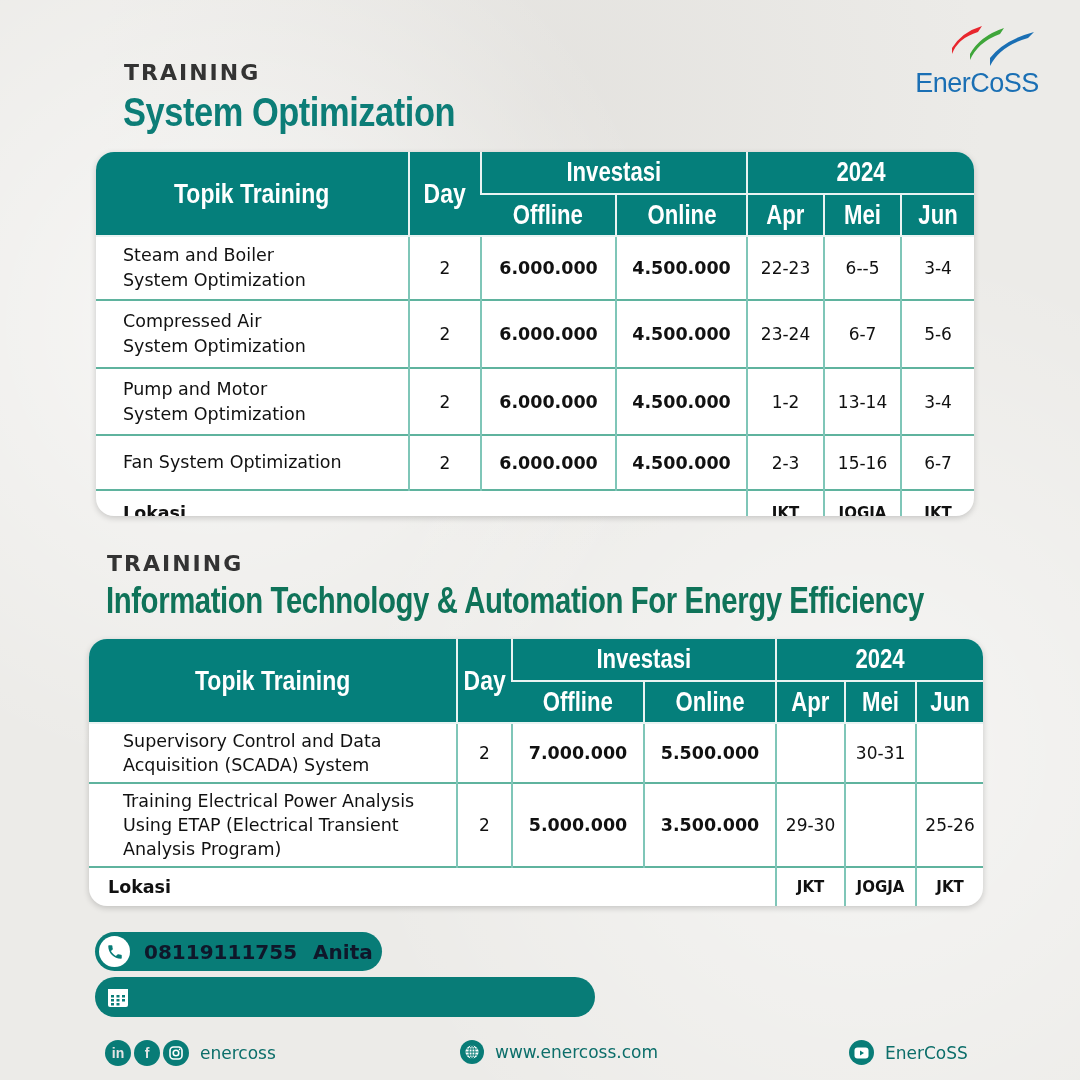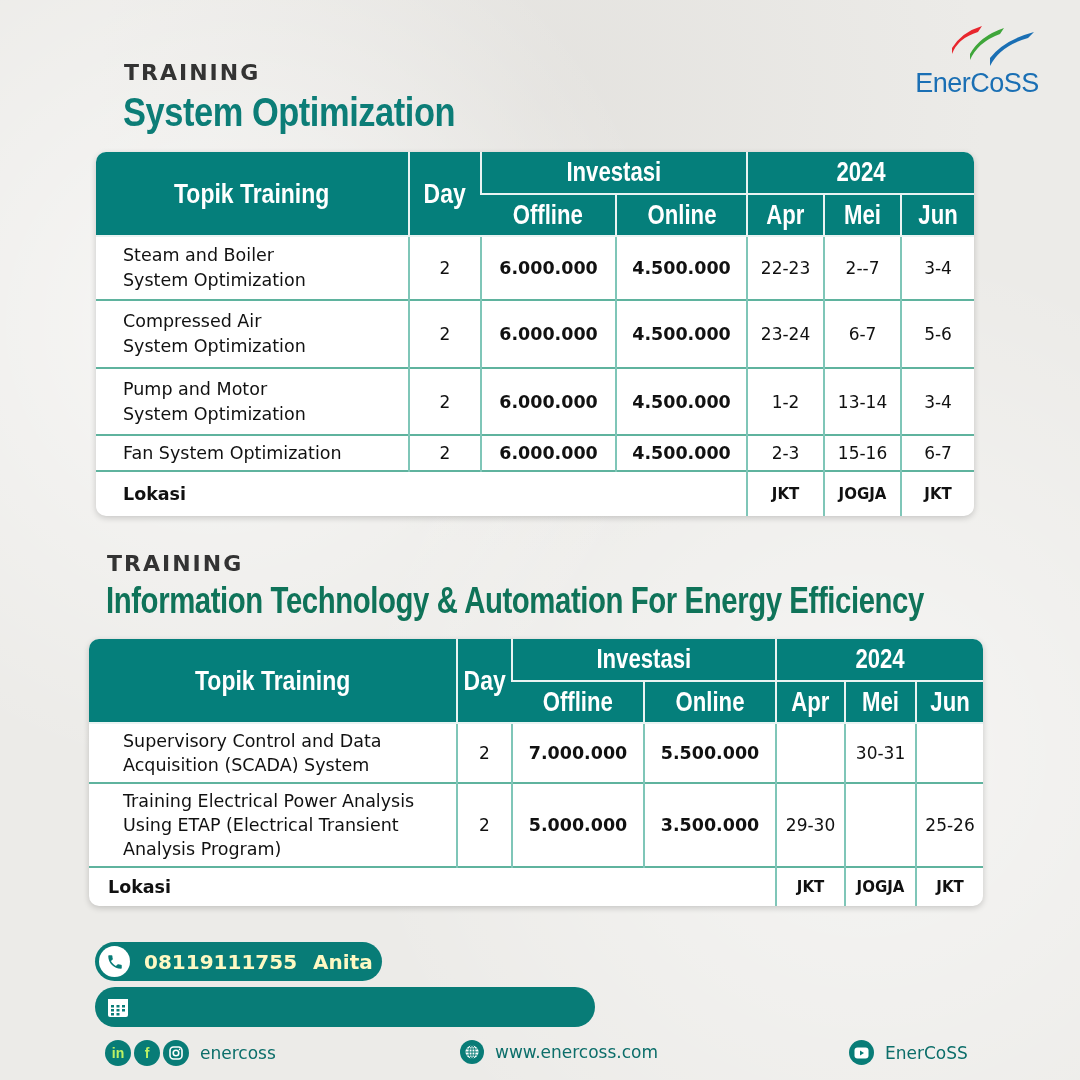--- a/index.html
+++ b/index.html
@@ -34,21 +34,21 @@
     font-family: "Liberation Sans", sans-serif; font-weight: bold; color: #0c7d77;
     transform-origin: left top; white-space: nowrap;
   }
   .t1-kicker { left: 124px; top: 60px; }
   .t1-title { left: 123px; top: 90px; font-size: 40px; transform: scaleX(0.86); letter-spacing: -0.5px; }
   .t2-kicker { left: 107px; top: 551px; }
   .t2-title { left: 106px; top: 580px; font-size: 36px; transform: scaleX(0.815); letter-spacing: -0.5px; color: #0f7359; }
 
   
   .card {
-    background: #ffffff; border-radius: 10px; overflow: hidden;
+    background: #ffffff; border-radius: 18px; overflow: hidden;
     box-shadow: 0 2px 6px rgba(0,0,0,0.18);
   }
   table { border-collapse: collapse; width: 100%; height: 100%; table-layout: fixed; }
   th {
     background: #057f7b; color: #fff;
     font-family: "Liberation Sans", sans-serif; font-weight: bold;
     border-left: 2px solid #e9f3f2; border-bottom: 2px solid #e9f3f2;
     white-space: nowrap;
   }
   th:first-child { border-left: none; }
@@ -63,38 +63,38 @@
   td.loc-label { font-weight: bold; text-align: left; padding-left: 27px; font-size: 17.5px; }
   td.loc { font-weight: bold; font-size: 15px; }
 
   .tbl1 { left: 96px; top: 152px; width: 878px; height: 364px; }
   .tbl2 { left: 89px; top: 639px; width: 894px; height: 267px; }
   .tbl2 td.topic { padding-left: 34px; line-height: 24px; font-size: 17.5px; }
   .tbl2 td.loc-label { padding-left: 19px; }
 
   
   .pill {
-    background: #087c77; color: #fef9c3; border-radius: 20px;
-    display: flex; align-items: center; font-family: "DejaVu Sans", sans-serif; font-weight: bold; margin-top: 10px;
+    background: #087c77; color: #0f172a; border-radius: 20px;
+    display: flex; align-items: center; font-family: "DejaVu Sans", sans-serif; font-weight: bold;
   }
   .pill-phone { left: 95px; top: 932px; width: 287px; height: 39px; font-size: 20px; }
   .pill-url { left: 95px; top: 977px; width: 500px; height: 40px; font-size: 20.5px; }
   .pill-icon-circle {
     width: 31px; height: 31px; border-radius: 50%; background: #fff; margin-left: 4px; margin-right: 14px;
     display: flex; align-items: center; justify-content: center;
   }
   .pill-cal { margin-left: 12px; margin-right: 14px; width: 22px; height: 22px; }
   .gap { display: inline-block; width: 16px; }
 
   
   .social { top: 1040px; display: flex; align-items: center; }
   .soc-circle {
     width: 26px; height: 26px; border-radius: 50%; background: #087c77;
     display: flex; align-items: center; justify-content: center; margin-right: 3px;
-    color: #bef264; font-family: "Liberation Sans", sans-serif; font-weight: bold; font-size: 14px;
+    color: #e5e5e5; font-family: "Liberation Sans", sans-serif; font-weight: bold; font-size: 14px;
   }
   .foot-text { font-family: "DejaVu Sans", sans-serif; font-size: 17px; color: #0c6e6a; margin-left: 8px; }
   .f1 { left: 105px; }
   .f2 { left: 460px; }
   .f3 { left: 849px; }
 </style>
 </head>
 <body>
 
 <div class="abs logo">
@@ -133,42 +133,42 @@
       <th style="font-size:27px"><span class="cond">Apr</span></th>
       <th style="font-size:27px"><span class="cond">Mei</span></th>
       <th style="font-size:27px"><span class="cond">Jun</span></th>
     </tr>
     <tr style="height:64px">
       <td class="topic"><span>Steam and Boiler</span><br><span>System Optimization</span></td>
       <td>2</td>
       <td class="price">6.000.000</td>
       <td class="price">4.500.000</td>
       <td>22-23</td>
-      <td>2--7</td>
+      <td>6--5</td>
       <td>3-4</td>
     </tr>
     <tr style="height:68px">
       <td class="topic"><span>Compressed Air</span><br><span>System Optimization</span></td>
       <td>2</td>
       <td class="price">6.000.000</td>
       <td class="price">4.500.000</td>
       <td>23-24</td>
       <td>6-7</td>
       <td>5-6</td>
     </tr>
     <tr style="height:67px">
       <td class="topic"><span>Pump and Motor</span><br><span>System Optimization</span></td>
       <td>2</td>
       <td class="price">6.000.000</td>
       <td class="price">4.500.000</td>
       <td>1-2</td>
       <td>13-14</td>
       <td>3-4</td>
     </tr>
-    <tr style="height:36px">
+    <tr style="height:55px">
       <td class="topic">Fan System Optimization</td>
       <td>2</td>
       <td class="price">6.000.000</td>
       <td class="price">4.500.000</td>
       <td>2-3</td>
       <td>15-16</td>
       <td>6-7</td>
     </tr>
     <tr style="height:45px">
       <td class="loc-label" colspan="4">Lokasi</td>

